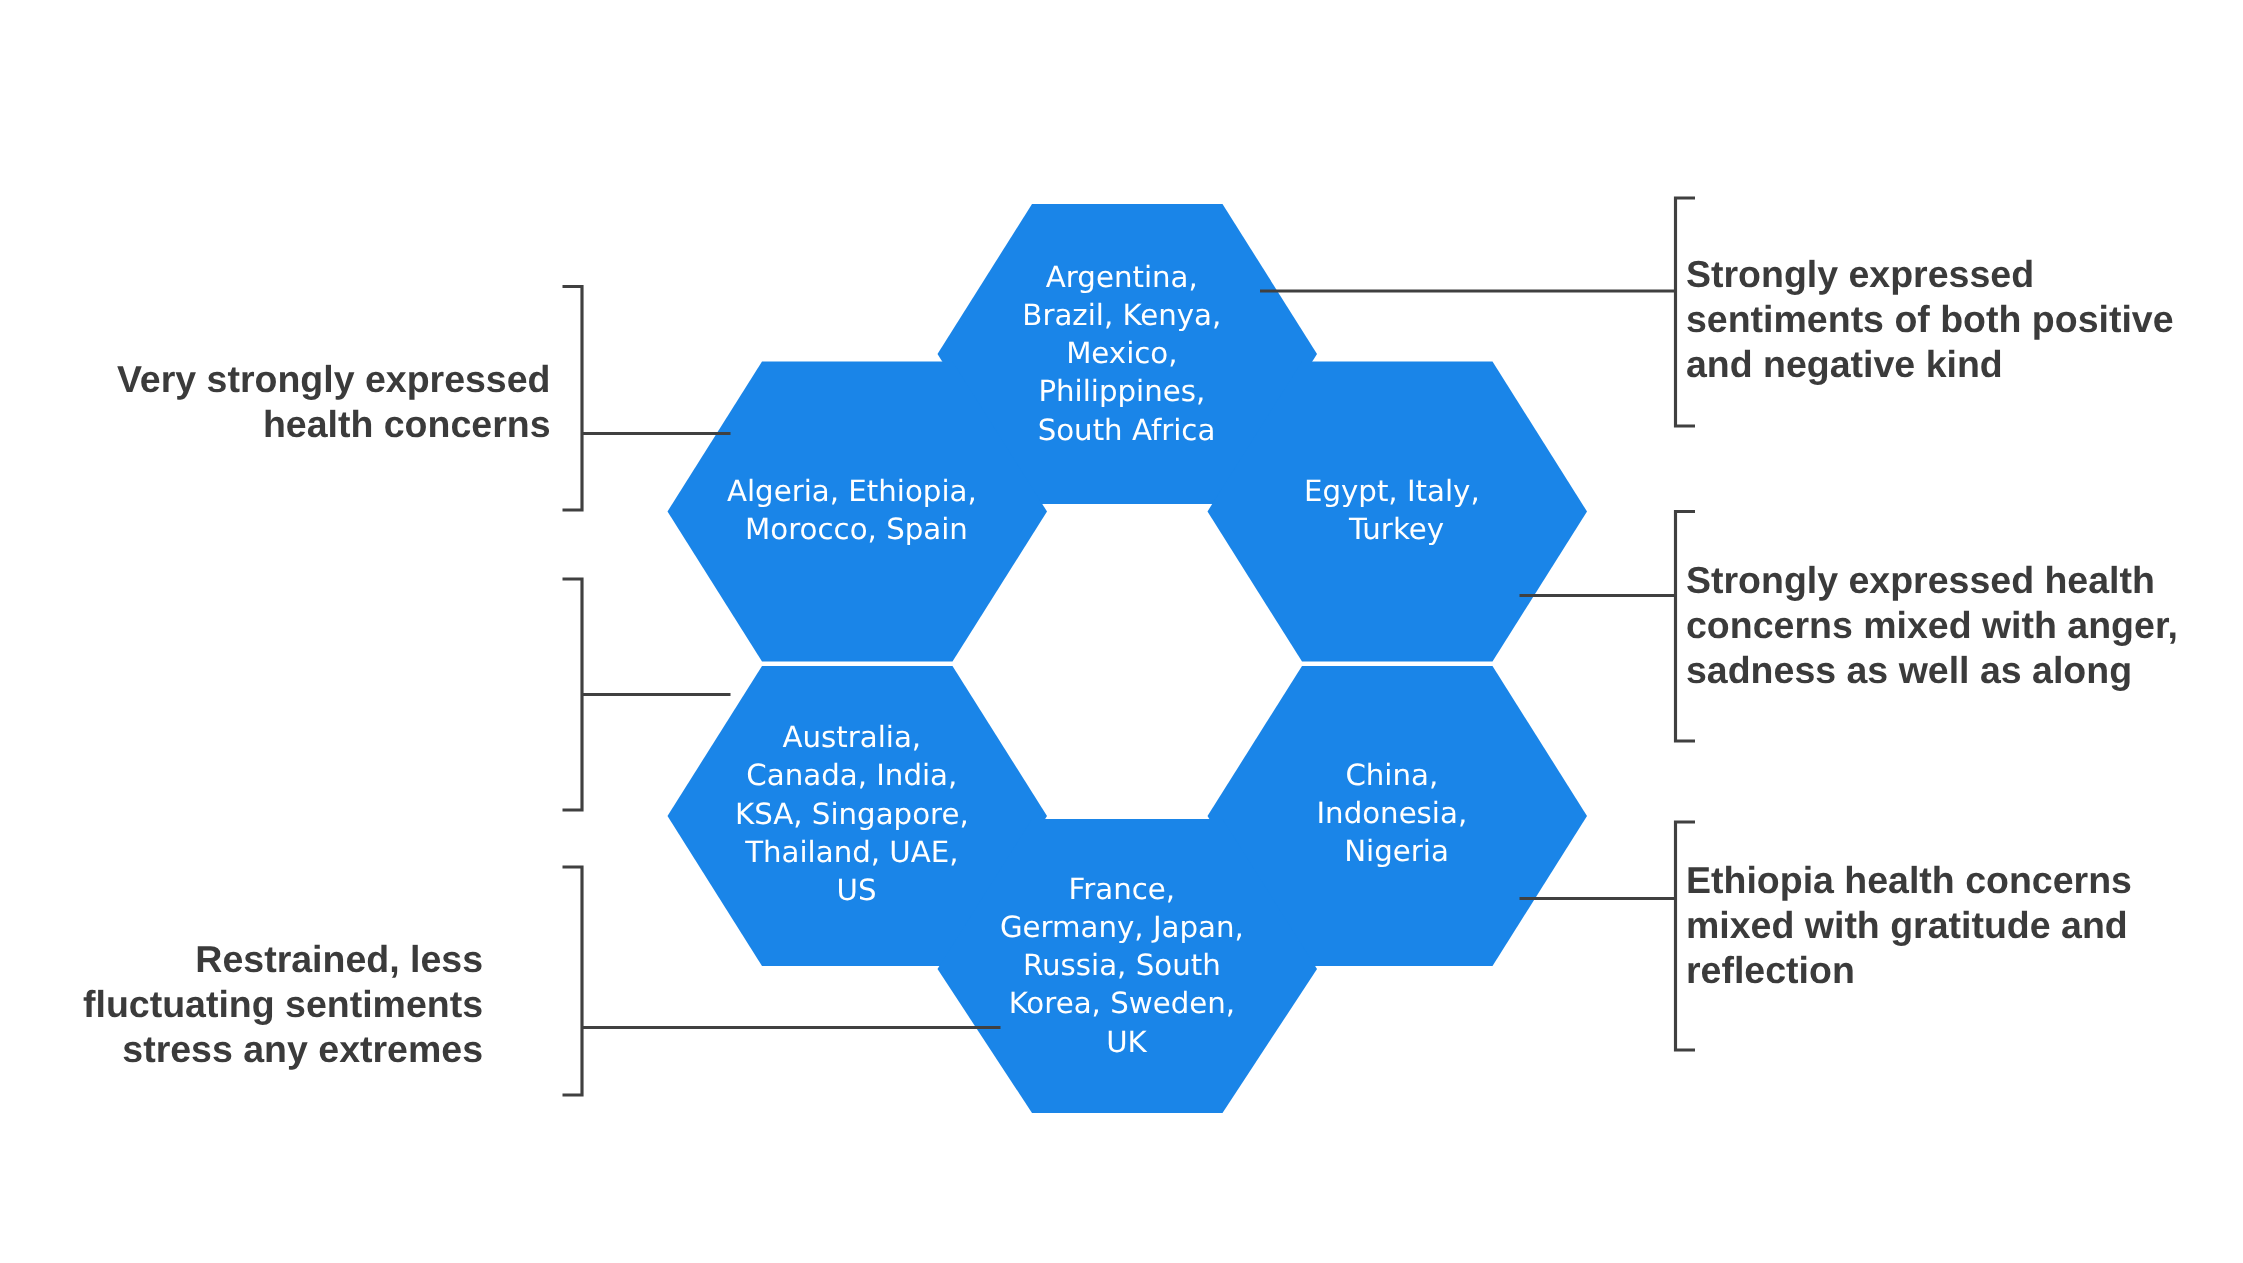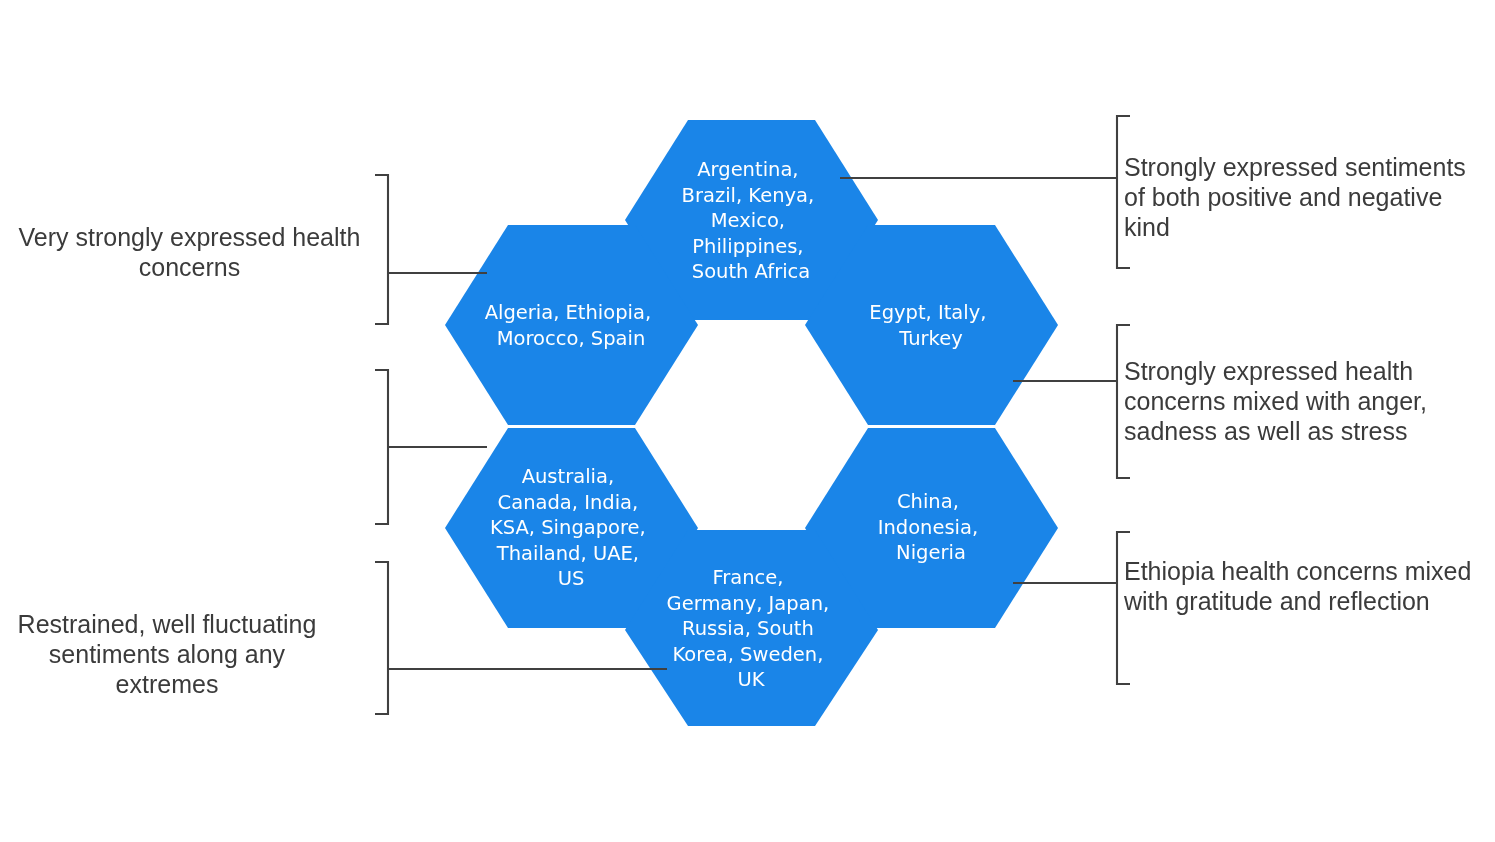--- a/index.html
+++ b/index.html
@@ -10,21 +10,21 @@
   body {
     width: 1495px;
     height: 842px;
     position: relative;
     overflow: hidden;
     font-family: "Liberation Sans", sans-serif;
   }
 
   #stage {
     position: absolute;
-    left: 0; top: 0;
+    left: 0; top: 16px;
     width: 1495px;
     height: 670px;
   }
 
   svg#diagram {
     position: absolute;
     left: 0; top: 0;
     width: 1495px;
     height: 842px;
     display: block;
@@ -55,22 +55,23 @@
     stroke-width: 2.1;
   }
 
   .side-label {
     position: absolute;
     font-family: "Liberation Sans", sans-serif;
     font-size: 25px;
     line-height: 1.2;
     color: #3b3b3b;
     white-space: pre-line;
+    font-weight: bold;
   }
-  .side-label.left  { text-align: center; }
+  .side-label.left  { text-align: right; }
   .side-label.right { text-align: left; }
 </style>
 </head>
 <body>
 
 <div id="stage">
 
   <svg id="diagram" viewBox="0 0 1495 842">
 
     <g>
@@ -159,21 +160,21 @@
     <g>
       <path class="bracket" d="M 1130,532 L 1117,532 L 1117,684 L 1130,684"></path>
       <line class="connector" x1="1117" y1="583" x2="1013" y2="583"></line>
     </g>
 
   </svg>
 
   <div class="side-label left" style="left:12px; top:222px; width:355px;">Very strongly expressed health concerns</div>
 
 
-  <div class="side-label left" style="left:12px; top:609px; width:310px;">Restrained, well fluctuating sentiments along any extremes</div>
+  <div class="side-label left" style="left:12px; top:609px; width:310px;">Restrained, less fluctuating sentiments stress any extremes</div>
 
   <div class="side-label right" style="left:1124px; top:152px; width:365px;">Strongly expressed sentiments of both positive and negative kind</div>
 
-  <div class="side-label right" style="left:1124px; top:356px; width:330px;">Strongly expressed health concerns mixed with anger, sadness as well as stress</div>
+  <div class="side-label right" style="left:1124px; top:356px; width:330px;">Strongly expressed health concerns mixed with anger, sadness as well as along</div>
 
   <div class="side-label right" style="left:1124px; top:556px; width:372px;">Ethiopia health concerns mixed with gratitude and reflection</div>
 
 </div>
 
 </body></html>

